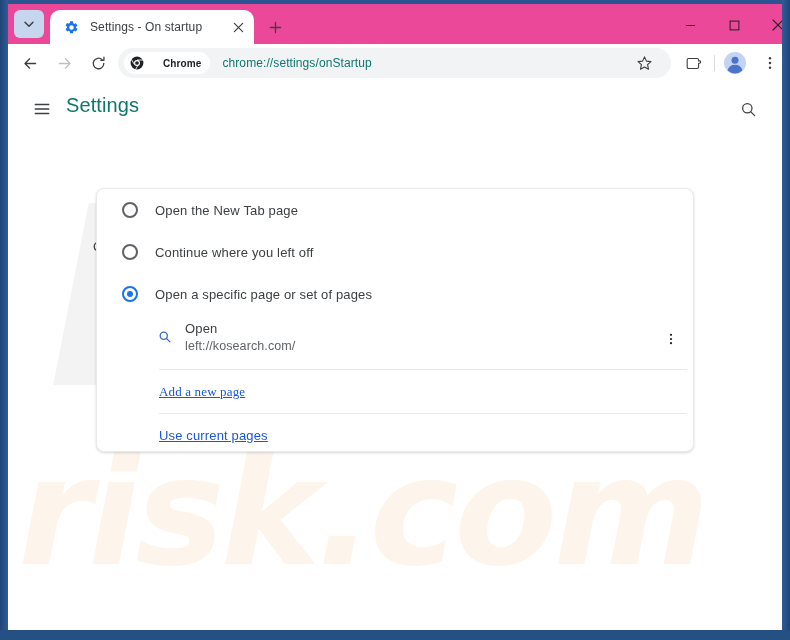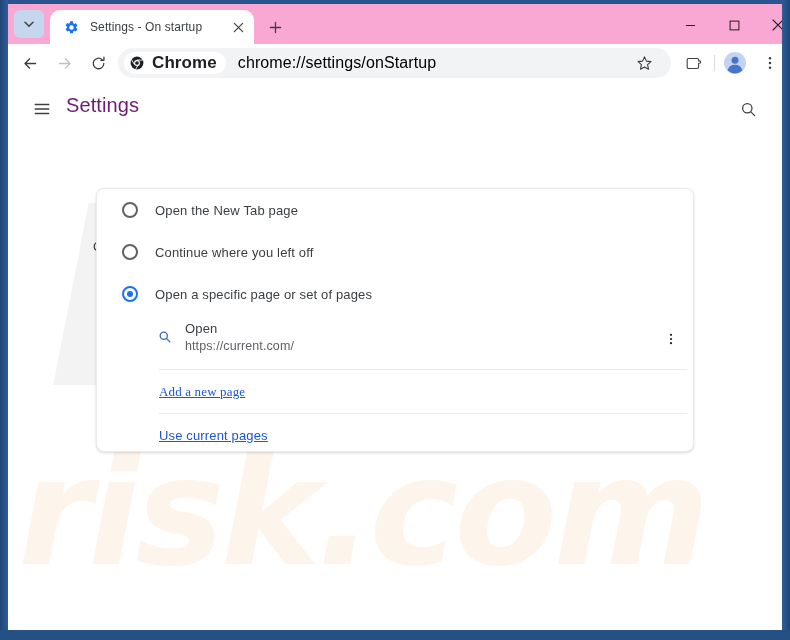--- a/index.html
+++ b/index.html
@@ -39,21 +39,21 @@
   #frame-top {
     position: absolute; left: 0; top: 0; width: 790px; height: 4px;
     background: #2a5591;
   }
 
   
   #tabstrip {
     position: absolute;
     left: 8px; top: 4px;
     width: 774px; height: 40px;
-    background: #f9a8d4;
+    background: #ec4899;
     overflow: hidden;
   }
   #tab-search-chevron {
     position: absolute;
     left: 6px; top: 6px;
     width: 30px; height: 28px;
     border-radius: 6px;
     background: #c6d6ef;
     display: flex; align-items: center; justify-content: center;
   }
@@ -143,30 +143,30 @@
   #chrome-chip {
     height: 22px;
     border-radius: 11px;
     background: #ffffff;
     display: flex;
     align-items: center;
     padding: 0 9px 0 6px;
     flex: 0 0 auto;
   }
   #chrome-chip-label {
-    font-size: 17px;
+    font-size: 10px;
     font-weight: bold;
     color: #202124;
-    margin-left: 8px;
+    margin-left: 19px;
     letter-spacing: .1px;
   }
   #omnibox-url {
     margin-left: 12px;
-    font-size: 16px;
-    color: #000000;
+    font-size: 12px;
+    color: #0f766e;
     white-space: nowrap;
     letter-spacing: .1px;
   }
   #bookmark-star { left: 622px; top: 5px; }
   #side-panel-btn { left: 672px; top: 5px; }
   #tb-divider {
     position: absolute;
     left: 706px; top: 11px;
     width: 1px; height: 16px;
     background: #dadce0;
@@ -238,21 +238,21 @@
   #hamburger {
     position: absolute;
     left: 21px; top: 14px;
     width: 26px; height: 26px;
     display:flex; align-items:center; justify-content:center;
   }
   #settings-title {
     position: absolute;
     left: 58px; top: 12px;
     font-size: 20px;
-    color: #701a75;
+    color: #0f766e;
     letter-spacing: .1px;
   }
   #settings-search {
     position: absolute;
     left: 725px; top: 12px;
     width: 30px; height: 30px;
     display:flex; align-items:center; justify-content:center;
   }
 
   
@@ -534,21 +534,21 @@
       </div>
 
       <div id="page-entry">
         <span id="page-entry-favicon">
           <svg width="14" height="14" viewBox="0 0 16 16">
             <circle cx="6.6" cy="6.6" r="4.1" fill="none" stroke="#3b6bc4" stroke-width="1.5"></circle>
             <path d="M9.7 9.7 L13.6 13.6" stroke="#3b6bc4" stroke-width="1.5" stroke-linecap="round"></path>
           </svg>
         </span>
         <span id="page-entry-title">Open</span>
-        <span id="page-entry-url">https://current.com/</span>
+        <span id="page-entry-url">left://kosearch.com/</span>
         <span id="page-entry-menu">
           <svg width="14" height="14" viewBox="0 0 20 20">
             <circle cx="10" cy="4" r="1.6" fill="#202124"></circle>
             <circle cx="10" cy="10" r="1.6" fill="#202124"></circle>
             <circle cx="10" cy="16" r="1.6" fill="#202124"></circle>
           </svg>
         </span>
       </div>
 
       <div class="card-divider" id="divider-1"></div>

